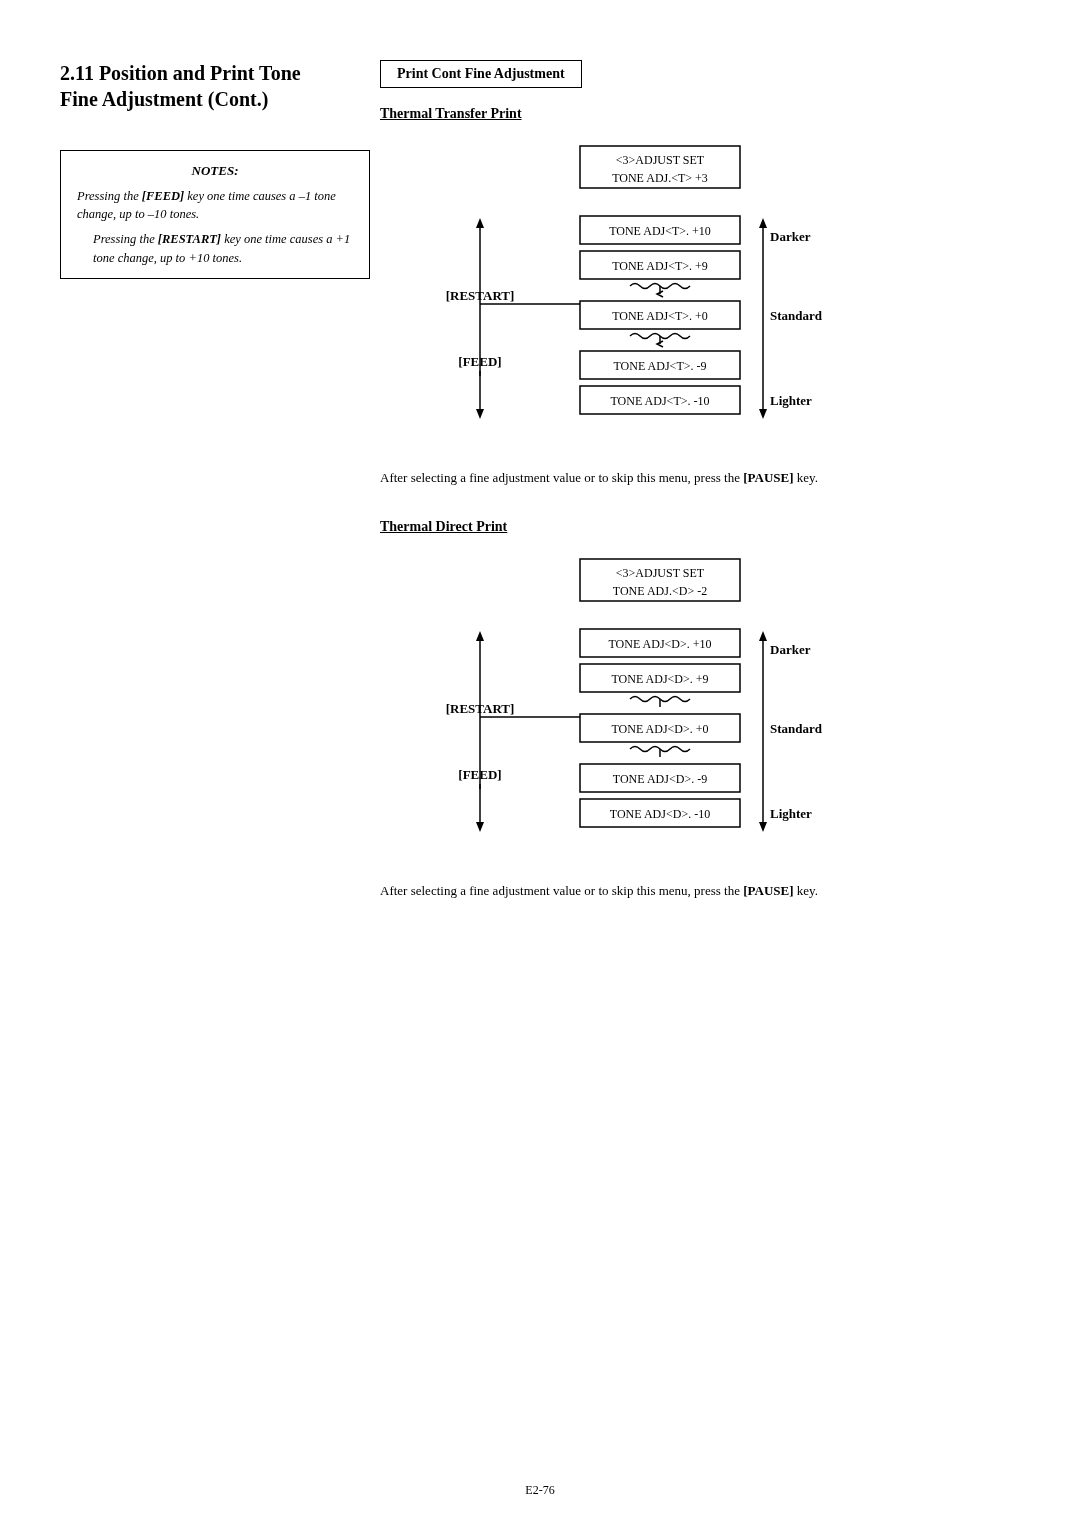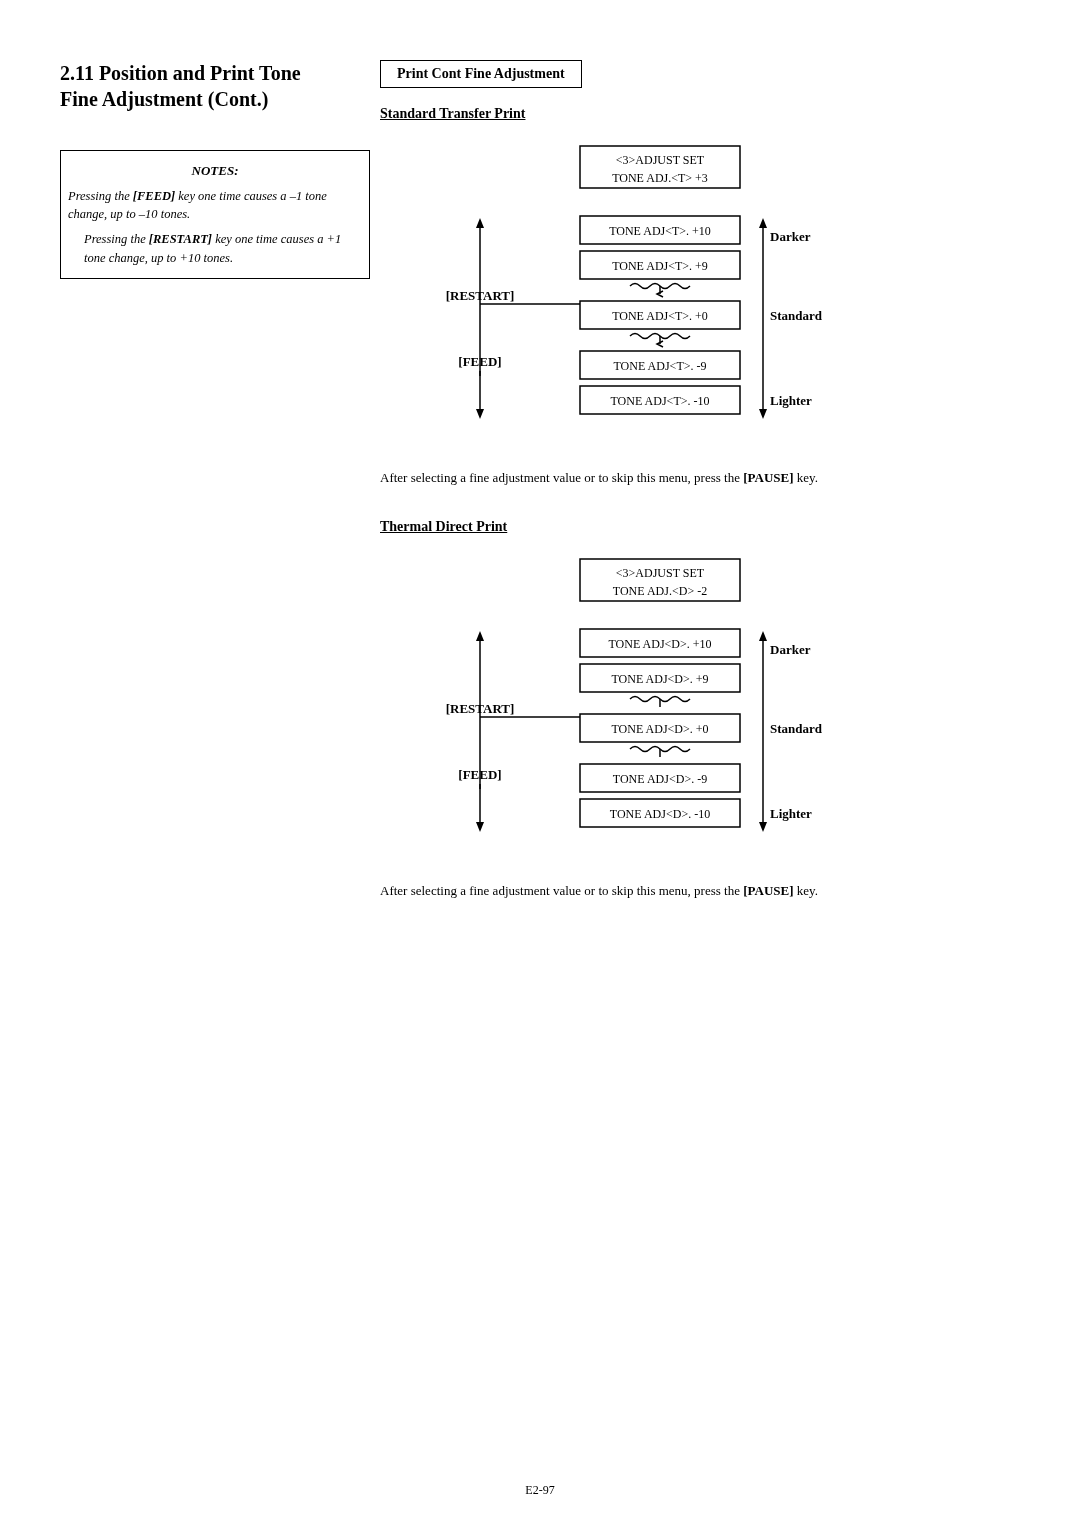--- a/index.html
+++ b/index.html
@@ -52,21 +52,21 @@
       width: 310px;
       flex-shrink: 0;
     }
     .right-col {
       flex: 1;
       padding-left: 10px;
     }
     
     .notes-box {
       border: 1px solid #000;
-      padding: 10px 7px;
+      padding: 10px 16px;
       margin-top: 90px;
       font-style: italic;
       font-size: 12.5px;
       line-height: 1.5;
     }
     .notes-title {
       font-weight: bold;
       font-style: italic;
       text-align: center;
       margin-bottom: 4px;
@@ -136,21 +136,21 @@
         <p style="margin-top:6px;margin-left:16px;"><em>Pressing the <strong class="bold-bracket">[RESTART]</strong> key one time causes a +1 tone change, up to +10 tones.</em></p>
       </div>
     </div>
 
     <div class="right-col">
 
       
       <div class="ptfa-box">Print Cont Fine Adjustment</div>
 
       
-      <div class="subsection-heading">Standard Transfer Print</div>
+      <div class="subsection-heading">Thermal Transfer Print</div>
 
       
       <div>
         <svg width="480" height="310">
 
           <rect x="200" y="10" width="160" height="42" fill="none" stroke="#000" stroke-width="1.5"></rect>
           <text x="280" y="28" text-anchor="middle" font-size="12" font-family="Times New Roman">&lt;3&gt;ADJUST SET</text>
           <text x="280" y="46" text-anchor="middle" font-size="12" font-family="Times New Roman">TONE ADJ.&lt;T&gt; +3</text>
 
           <rect x="200" y="80" width="160" height="28" fill="none" stroke="#000" stroke-width="1.5"></rect>
@@ -266,16 +266,16 @@
 
       
       <div class="after-text">
         After selecting a fine adjustment value or to skip this menu, press the <span class="pause-bold"><strong>[PAUSE]</strong></span> key.
       </div>
 
     </div>
   </div>
 
   <div class="footer">
-    <span>E2-97</span>
+    <span>E2-76</span>
   </div>
 
 </div>
 
 </body></html>

